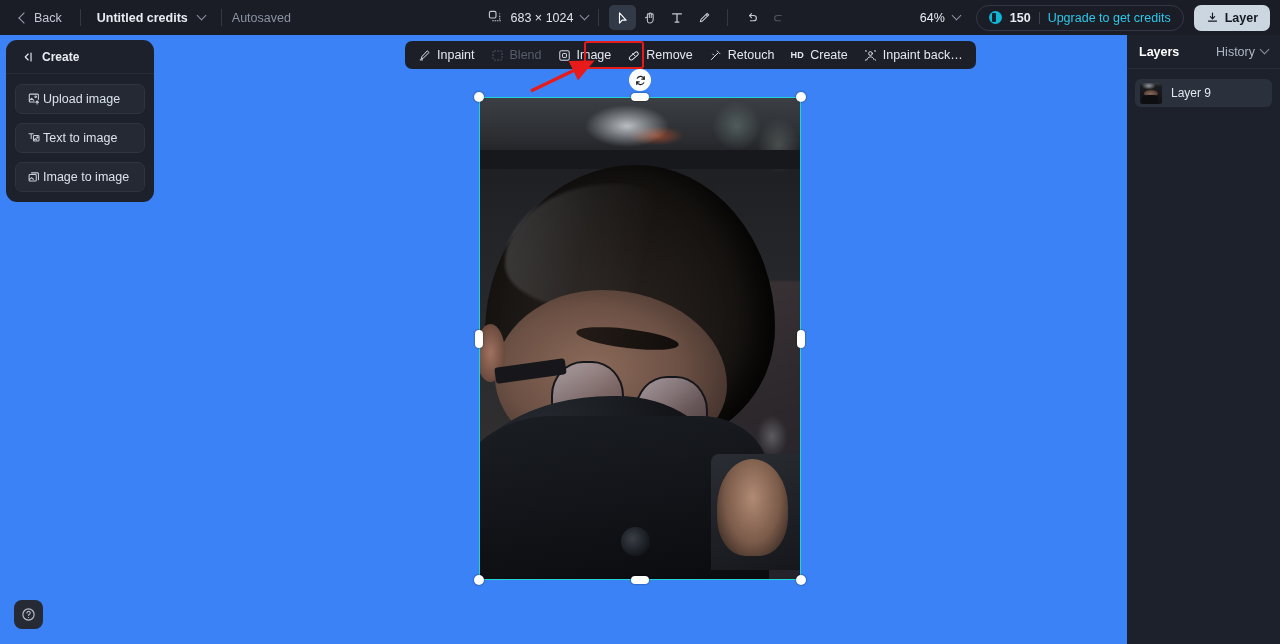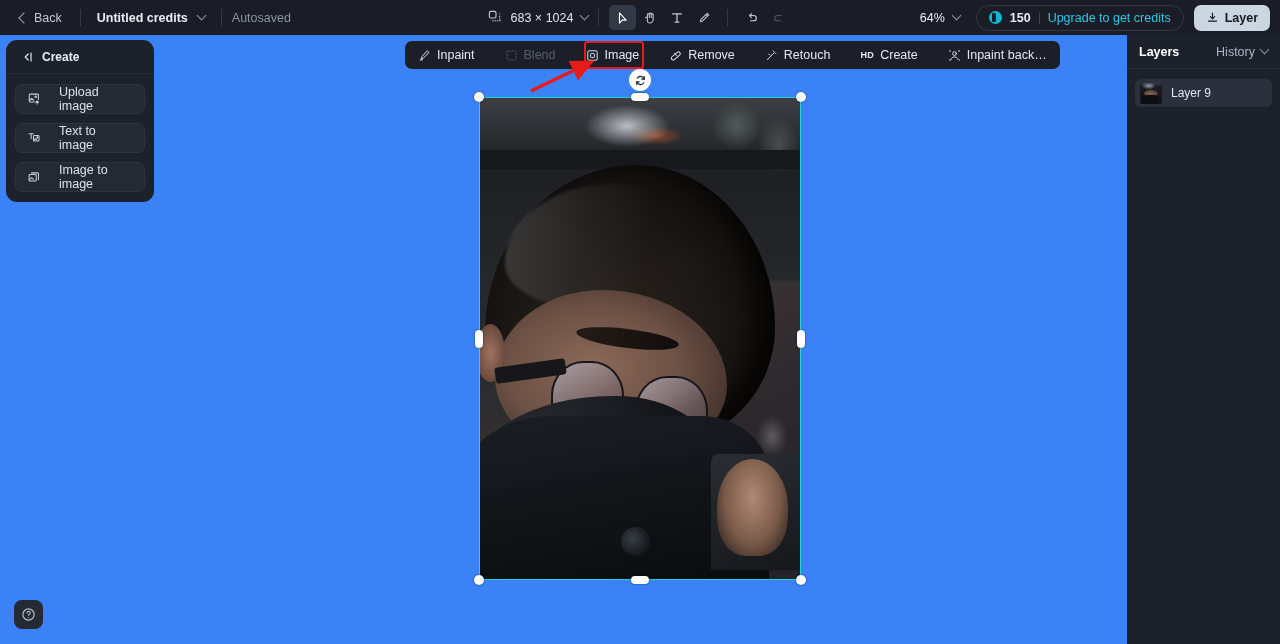--- a/index.html
+++ b/index.html
@@ -64,30 +64,30 @@
 
   
   .left-panel {
     position: absolute; left: 6px; top: 40px; width: 148px;
     background: #1d212b; border-radius: 11px; padding-bottom: 10px;
   }
   .lp-head { height: 34px; display: flex; align-items: center; gap: 8px; padding: 0 14px; border-bottom: 1px solid #272c37; }
   .lp-title { color: #e8ecf2; font-size: 12px; font-weight: bold; }
   .lp-items { padding: 10px 9px 0 9px; display: flex; flex-direction: column; gap: 9px; }
   .lp-item {
-    height: 30px; display: flex; align-items: center; gap: 18px; padding: 0 11px;
+    height: 30px; display: flex; align-items: center; gap: 2px; padding: 0 11px;
     background: #242934; border: 1px solid #2e3440; border-radius: 7px;
     color: #dbe1ea; font-size: 12.5px; cursor: pointer;
   }
 
   
   .action-bar {
     position: absolute; left: 405px; top: 41px; height: 28px;
     background: #1c1f28; border-radius: 7px;
-    display: flex; align-items: center; padding: 0 6px; gap: 16px; justify-content: space-between;
+    display: flex; align-items: center; padding: 0 6px; gap: 2px; justify-content: space-between;
   }
   .ab-item {
     display: flex; align-items: center; gap: 6px; height: 22px;
     padding: 0 7px; border-radius: 5px; color: #e3e8f0; font-size: 12.5px; cursor: pointer; white-space: nowrap;
   }
   .ab-item.disabled { color: #565d6b; cursor: default; }
   .hd-badge { font-size: 9px; font-weight: bold; letter-spacing: .4px; }
 
   
   .red-box {

